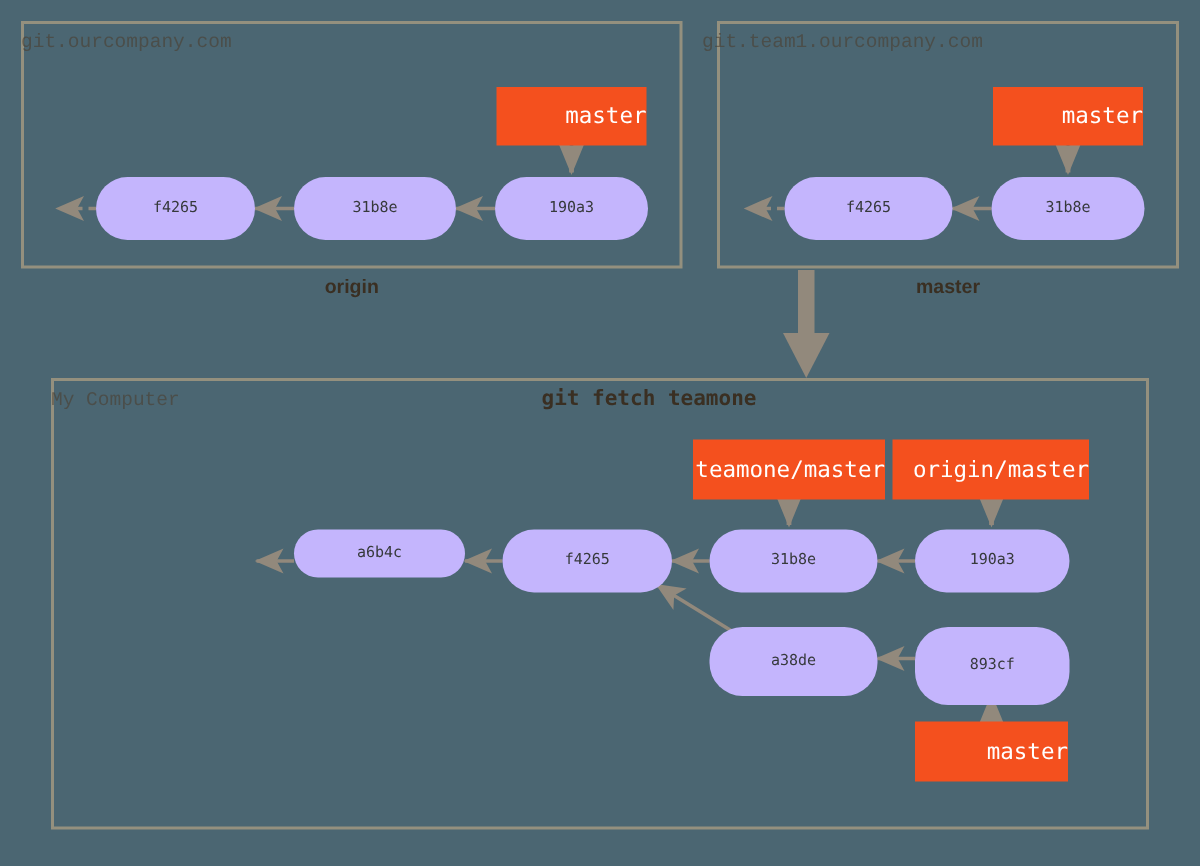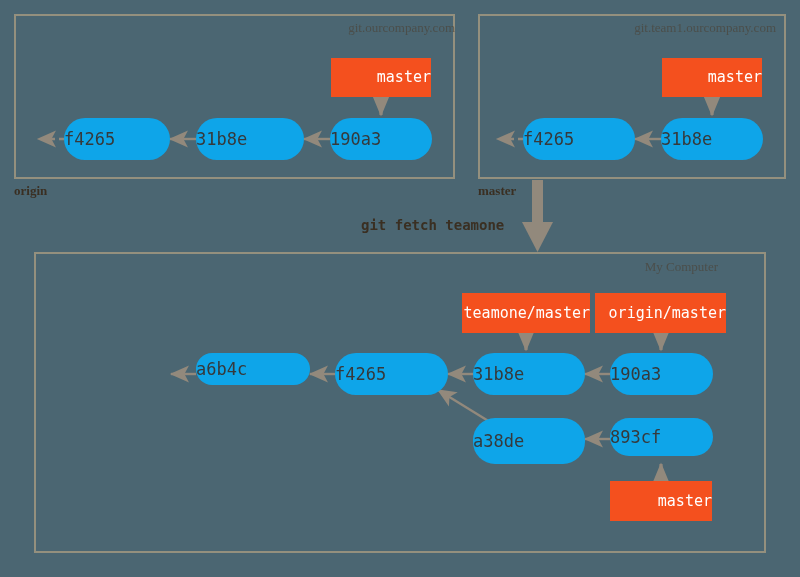--- a/index.html
+++ b/index.html
@@ -29,46 +29,47 @@
   }
   
   .repo-box {
     position: absolute;
     border: 2px solid #94907e;
     box-sizing: border-box;
     background: transparent;
   }
   .repo-title {
     position: absolute;
-    font-family: Liberation Serif, serif;
+    font-family: Liberation Mono, monospace;
     font-size: 13px;
     color: #4b4033;
     opacity: 0.62;
     white-space: nowrap;
-    text-align: right;
+    text-align: left;
     letter-spacing: 0px;
   }
   .repo-caption {
     position: absolute;
-    font-family: Liberation Serif, serif;
+    font-family: Liberation Sans, sans-serif;
     font-size: 13px;
     font-weight: bold;
     color: #3a2f22;
     white-space: nowrap;
+    text-align: center;
   }
   
   .commit {
     position: absolute;
-    background: #0ea5e9;
+    background: #c4b5fd;
     border-radius: 22px;
     display: flex;
     align-items: center;
-    justify-content: flex-start;
-    font-family: "DejaVu Sans Mono", "Liberation Mono", monospace;
-    font-size: 17px;
+    justify-content: center;
+    font-family: "DejaVu Sans Mono", "Liberation Mono", monospace;
+    font-size: 10px;
     color: #36393b;
     box-sizing: border-box;
     line-height: 1;
   }
   
   .badge {
     position: absolute;
     background: #f4501e;
     display: flex;
     align-items: center;
@@ -80,20 +81,21 @@
     line-height: 1;
   }
   
   .command-label {
     position: absolute;
     font-family: "DejaVu Sans Mono", "Liberation Mono", monospace;
     font-size: 14px;
     font-weight: bold;
     color: #3a2f22;
     white-space: nowrap;
+    margin-top: 41px;
   }
 </style>
 </head>
 <body>
 
 <div id="stage">
 
   <svg class="layer" viewBox="0 0 800 577" xmlns="http://www.w3.org/2000/svg">
     <defs>
       <marker id="ah" markerWidth="9" markerHeight="9" refX="7.5" refY="4.5" orient="auto" markerUnits="strokeWidth">
@@ -216,21 +218,21 @@
   </div>
   <div class="commit" style="left:473px; top:353px; width:112px; height:42px;">
     <span>31b8e</span>
   </div>
   <div class="commit" style="left:610px; top:353px; width:103px; height:42px;">
     <span>190a3</span>
   </div>
   <div class="commit" style="left:473px; top:418px; width:112px; height:46px;">
     <span>a38de</span>
   </div>
-  <div class="commit" style="left:610px; top:418px; width:103px; height:38px;">
+  <div class="commit" style="left:610px; top:418px; width:103px; height:52px;">
     <span>893cf</span>
   </div>
 
   <div class="badge" style="left:595px; top:293px; width:131px; height:40px;">
     <span>origin/master</span>
   </div>
   <div class="badge" style="left:462px; top:293px; width:128px; height:40px;">
     <span>teamone/master</span>
   </div>
   <div class="badge" style="left:610px; top:481px; width:102px; height:40px;">

